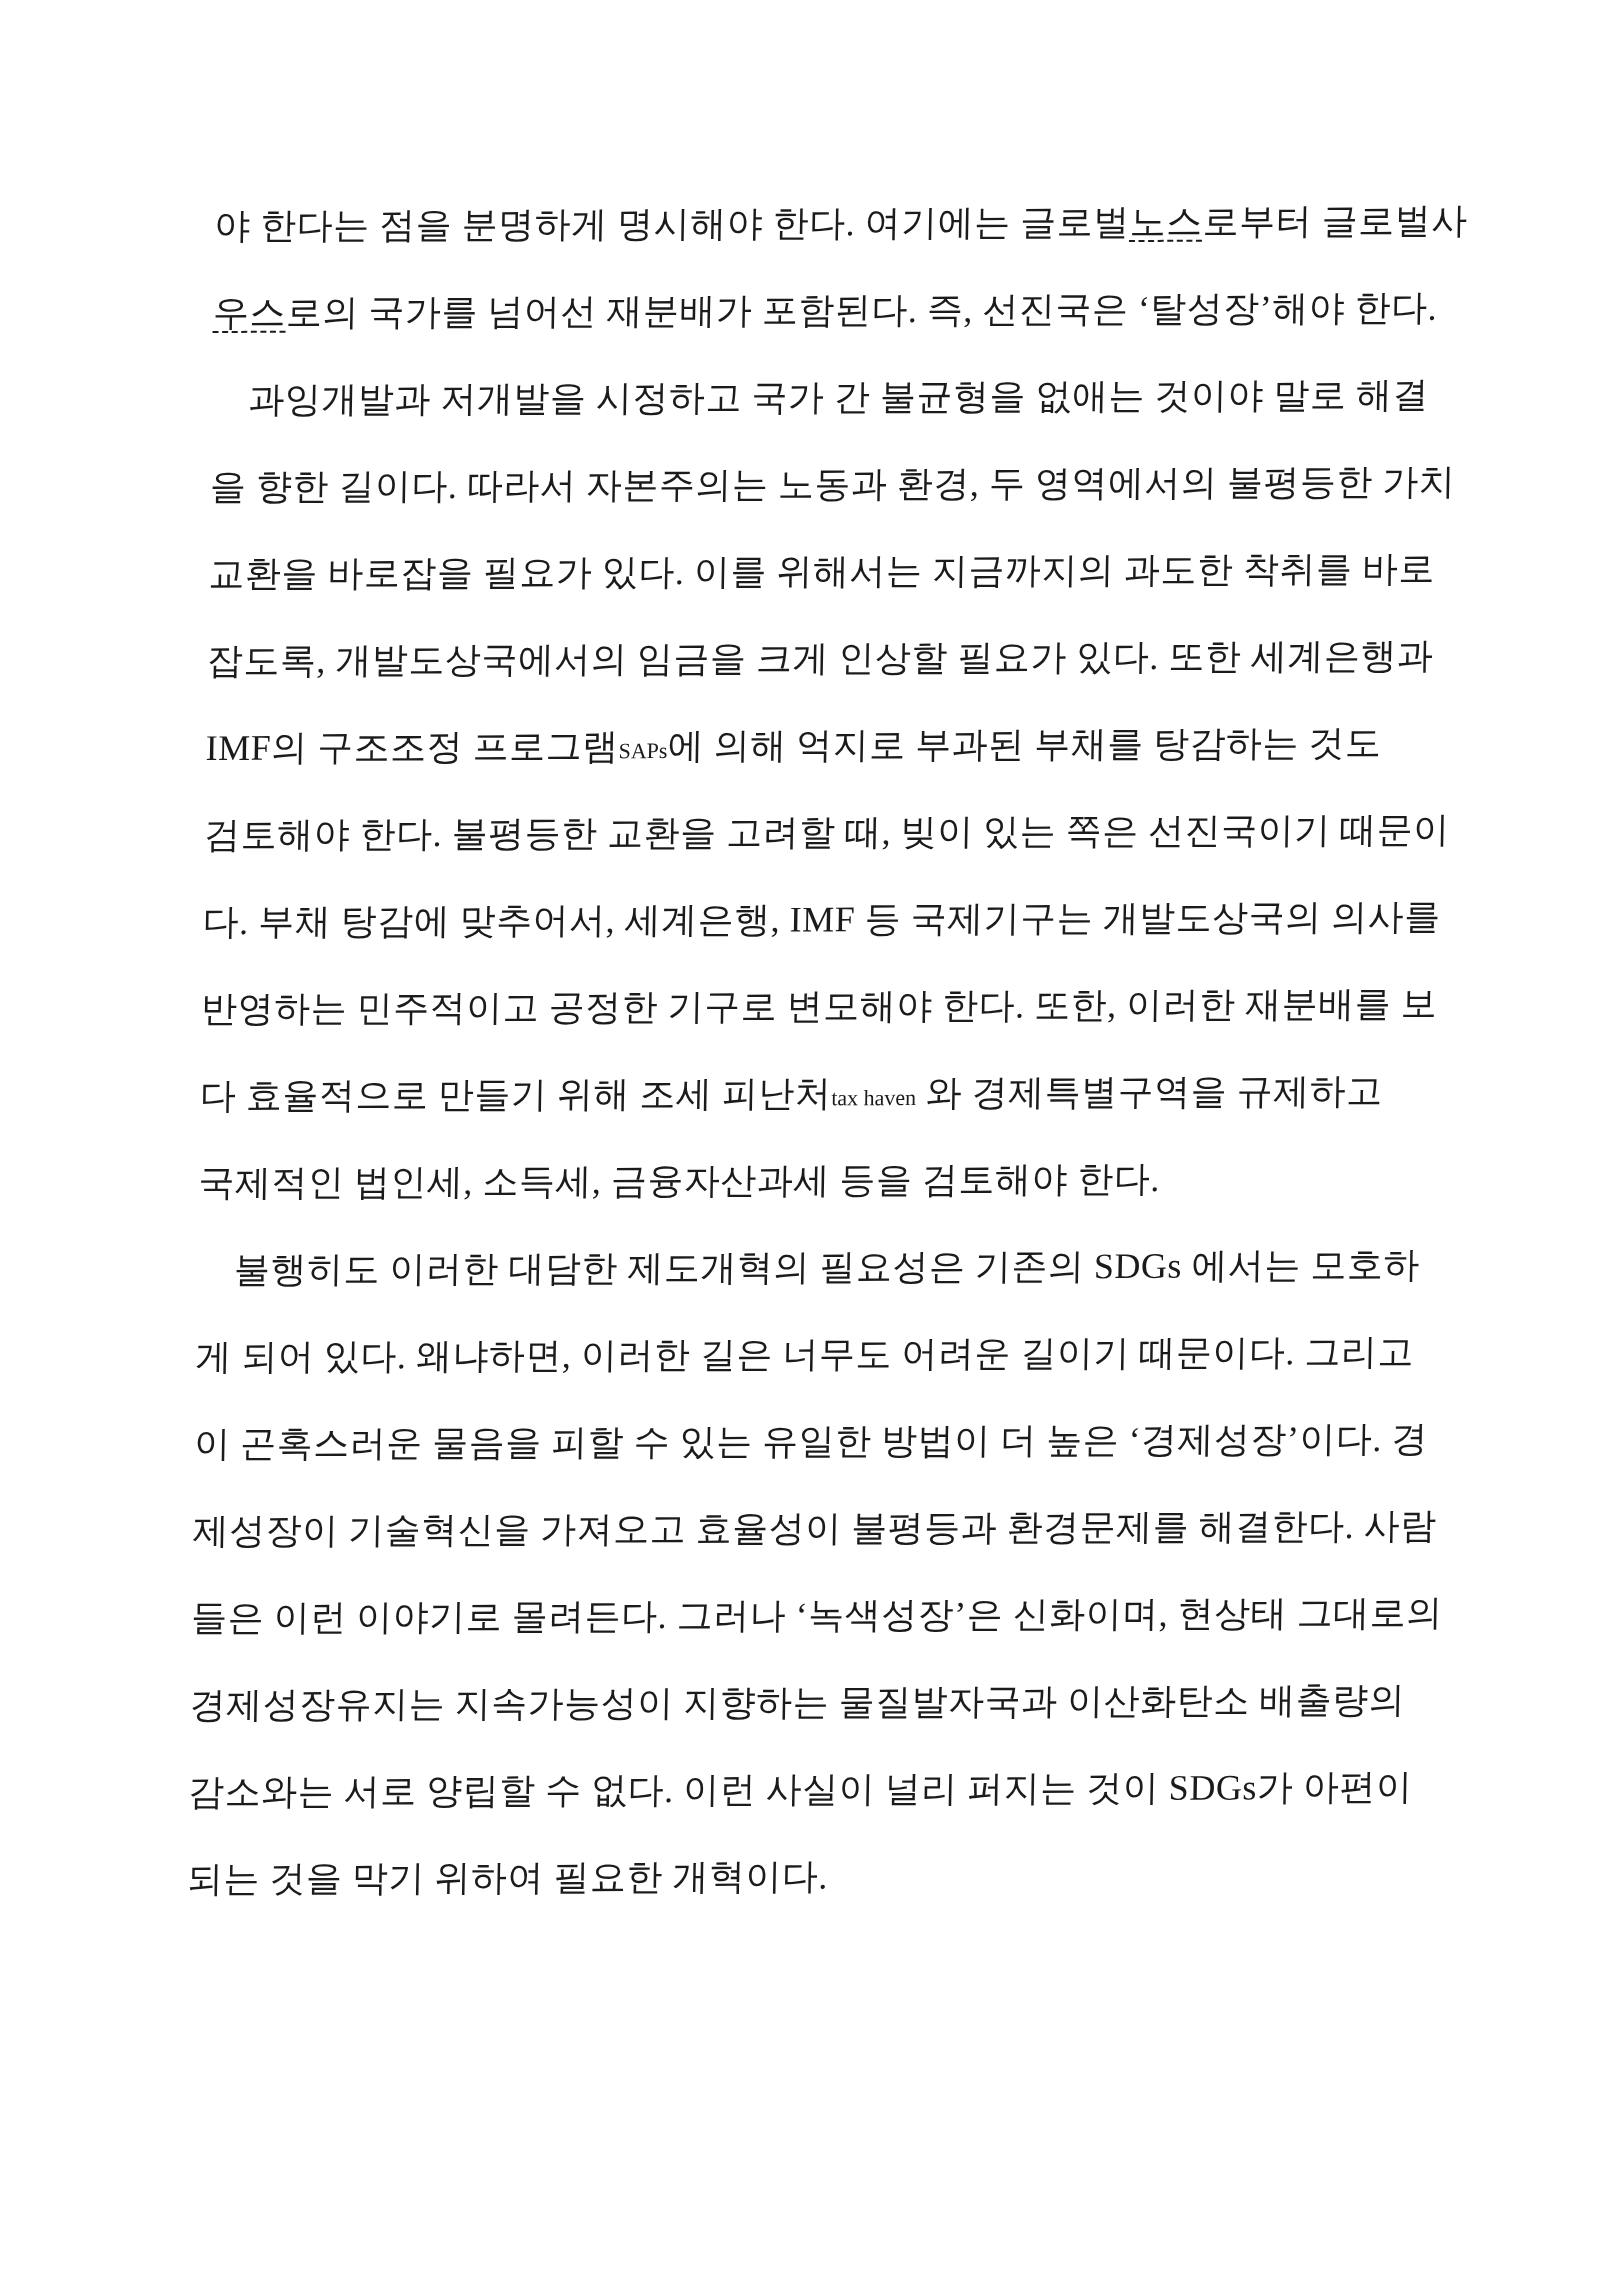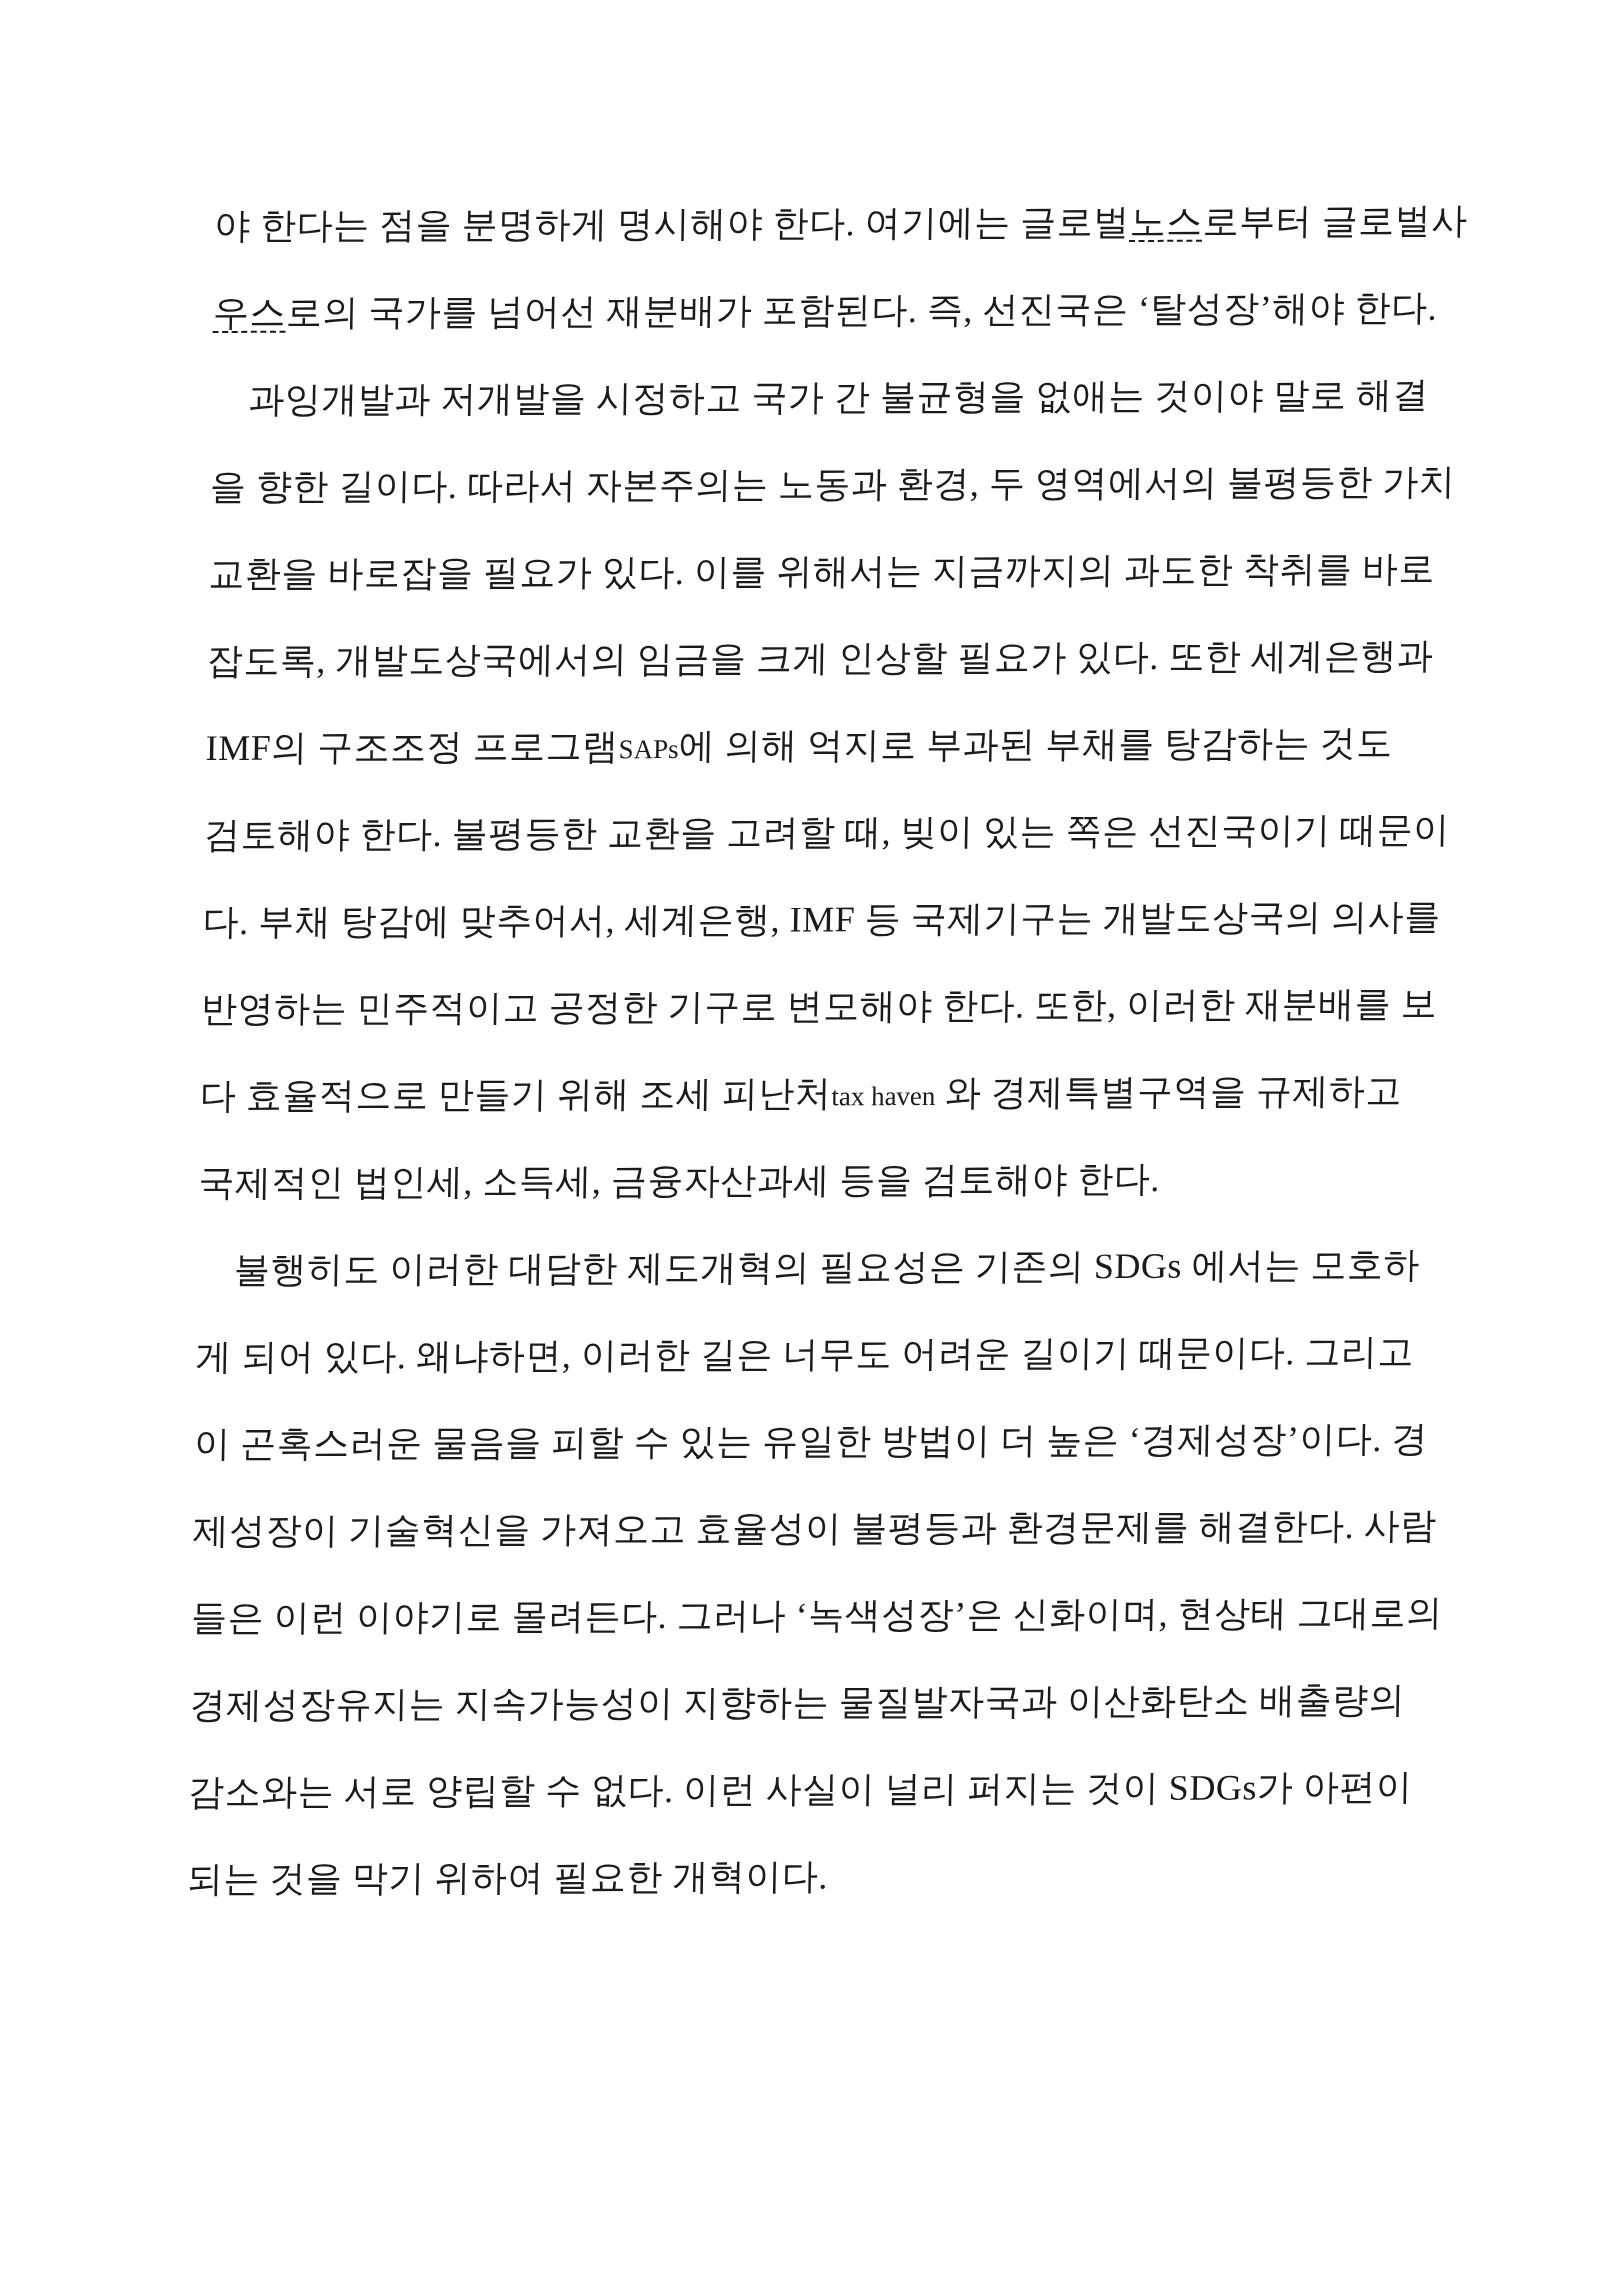--- a/index.html
+++ b/index.html
@@ -28,21 +28,21 @@
     letter-spacing: 0.5px;
   }
   .line {
     white-space: nowrap;
     height: 87px;
   }
   .indent {
     text-indent: 37px;
   }
   .latin-small {
-    font-size: 27px;
+    font-size: 22px;
     letter-spacing: 0;
   }
   .u-dash {
     text-decoration: underline;
     text-decoration-style: dashed;
     text-decoration-thickness: 1.8px;
     text-underline-offset: 5.5px;
   }
 </style>
 </head>

